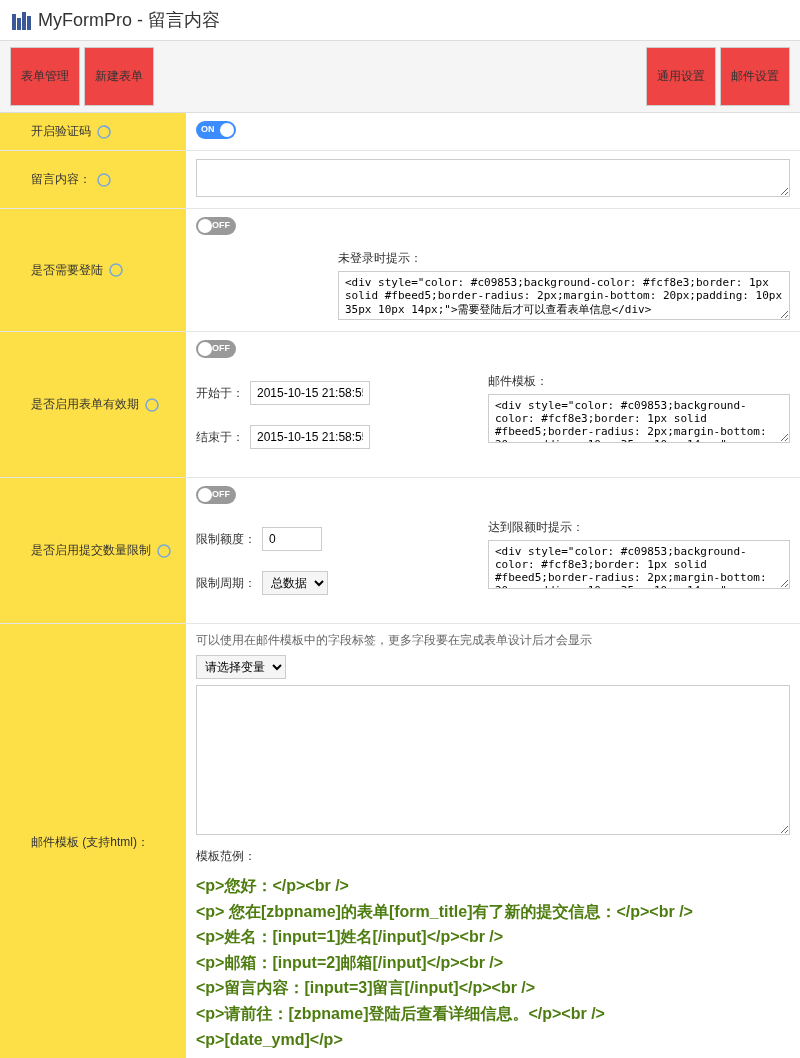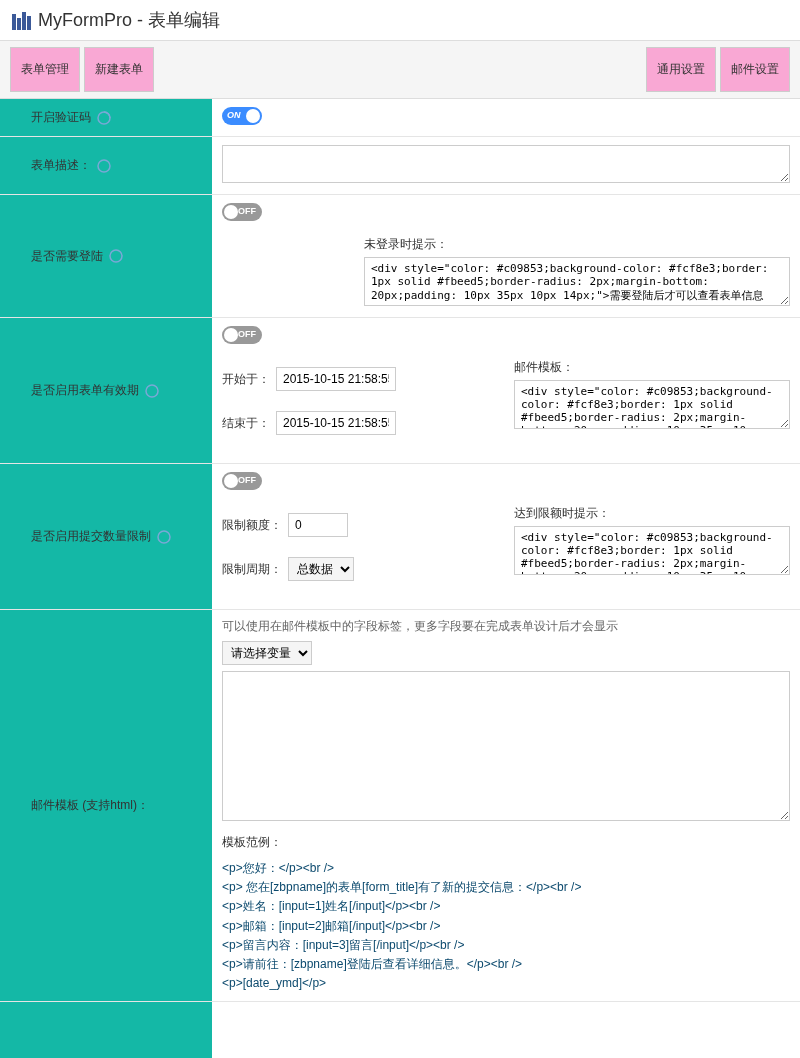--- a/index.html
+++ b/index.html
@@ -2,66 +2,66 @@
 <html><head>
 <meta charset="utf-8">
 <style>
 * { box-sizing: border-box; margin: 0; padding: 0; }
 body { font-family: "Microsoft YaHei", Arial, sans-serif; font-size: 12px; color: #333; background: #fff; }
 .header { display: flex; align-items: center; padding: 8px 12px; border-bottom: 1px solid #ddd; }
 .logo { width: 20px; height: 20px; display: inline-block; margin-right: 6px; }
 .title { font-size: 18px; font-weight: normal; color: #333; }
 .toolbar { display: flex; justify-content: space-between; padding: 6px 10px; background: #f5f5f5; border-bottom: 1px solid #ddd; }
 .toolbar-left, .toolbar-right { display: flex; gap: 4px; }
-.btn { padding: 13px 10px; background: #f9a8d4; border: 1px solid #ccc; cursor: pointer; font-size: 12px; color: #333; }
+.btn { padding: 20px 10px; background: #ef4444; border: 1px solid #ccc; cursor: pointer; font-size: 12px; color: #333; }
 table.form-table { width: 100%; border-collapse: collapse; }
 table.form-table > tbody > tr { border-bottom: 1px solid #e5e5e5; }
 table.form-table > tbody > tr > td { padding: 8px 10px; vertical-align: middle; }
-table.form-table > tbody > tr > td.label-cell { width: 212px; background: #14b8a6; font-weight: normal; vertical-align: middle; padding-left: 31px; }
+table.form-table > tbody > tr > td.label-cell { width: 186px; background: #fde047; font-weight: normal; vertical-align: middle; padding-left: 31px; }
 table.form-table > tbody > tr > td.content-cell { background: #fff; }
 .help-icon { display: inline-block; width: 14px; height: 14px; margin-left: 6px; vertical-align: middle; }
 .toggle { display: inline-block; width: 40px; height: 18px; border-radius: 9px; position: relative; cursor: pointer; }
 .toggle.on { background: #3b8cff; }
 .toggle.off { background: #999; }
 .toggle-knob { position: absolute; width: 14px; height: 14px; background: #fff; border-radius: 50%; top: 2px; }
 .toggle.on .toggle-knob { right: 2px; }
 .toggle.off .toggle-knob { left: 2px; }
 .toggle-text { position: absolute; color: #fff; font-size: 9px; font-weight: bold; top: 3px; }
-.toggle.on .toggle-text { left: 5px; font-style: italic; }
+.toggle.on .toggle-text { left: 5px; }
 .toggle.off .toggle-text { right: 6px; }
 input[type="text"] { width: 100%; padding: 4px 6px; border: 1px solid #ccc; font-size: 12px; }
 textarea { width: 100%; padding: 4px 6px; border: 1px solid #ccc; font-size: 12px; font-family: inherit; resize: both; }
 select { padding: 3px 4px; border: 1px solid #ccc; font-size: 12px; background: #f5f5f5; }
 .inline-group { display: flex; align-items: center; gap: 6px; margin: 20px 0; }
 .inline-group label { white-space: nowrap; }
 .inline-group input[type="text"] { width: 120px; }
 .two-col { display: flex; gap: 12px; }
 .two-col > div:first-child { flex: 0 0 280px; }
 .two-col > div:last-child { flex: 1; }
 .sub-label { margin-bottom: 4px; margin-top: 33px; }
 textarea.code-area { font-family: monospace; font-size: 11px; width: 100%; }
-.template-example { color: #0c4a6e; font-size: 12px; line-height: 1.6; margin-top: 8px; }
+.template-example { color: #4d7c0f; font-size: 16px; line-height: 1.6; margin-top: 8px; font-weight: bold; }
 .template-example p { margin: 0; }
 .radio-group { display: flex; gap: 20px; align-items: center; margin-bottom: 8px; }
 .radio-item { display: flex; align-items: center; gap: 4px; margin-top: 47px; }
 .desc-text { color: #666; margin-bottom: 6px; }
 </style>
 </head>
 <body>
 
 <div class="header">
   <span class="logo">
     <svg viewBox="0 0 20 20">
         <rect x="0" y="4" width="4" height="16" fill="#3b5998"></rect>
         <rect x="5" y="8" width="4" height="12" fill="#3b5998"></rect>
         <rect x="10" y="2" width="4" height="18" fill="#3b5998"></rect>
         <rect x="15" y="6" width="4" height="14" fill="#3b5998"></rect>
       </svg>
   </span>
-  <span class="title">MyFormPro - 表单编辑</span>
+  <span class="title">MyFormPro - 留言内容</span>
 </div>
 
 <div class="toolbar">
   <div class="toolbar-left">
     <button class="btn">表单管理</button>
     <button class="btn">新建表单</button>
   </div>
   <div class="toolbar-right">
     <button class="btn">通用设置</button>
     <button class="btn">邮件设置</button>
@@ -76,21 +76,21 @@
               <circle cx="7" cy="7" r="6" fill="none" stroke="#7aa8d6" stroke-width="1.5"></circle>
               <path d="M7 1 A6 6 0 0 1 13 7" stroke="#7aa8d6" stroke-width="1.5" fill="none"></path>
             </svg></span></td>
   <td class="content-cell">
     <span class="toggle on"><span class="toggle-text">ON</span><span class="toggle-knob"></span></span>
   </td>
 </tr>
 
 
 <tr>
-  <td class="label-cell"><span>表单描述：</span><span class="help-icon"><svg viewBox="0 0 14 14">
+  <td class="label-cell"><span>留言内容：</span><span class="help-icon"><svg viewBox="0 0 14 14">
               <circle cx="7" cy="7" r="6" fill="none" stroke="#7aa8d6" stroke-width="1.5"></circle>
             </svg></span></td>
   <td class="content-cell"><textarea rows="2" style=""></textarea></td>
 </tr>
 
 
 <tr>
   <td class="label-cell"><span>是否需要登陆</span><span class="help-icon"><svg viewBox="0 0 14 14">
               <circle cx="7" cy="7" r="6" fill="none" stroke="#7aa8d6" stroke-width="1.5"></circle>
             </svg></span></td>

